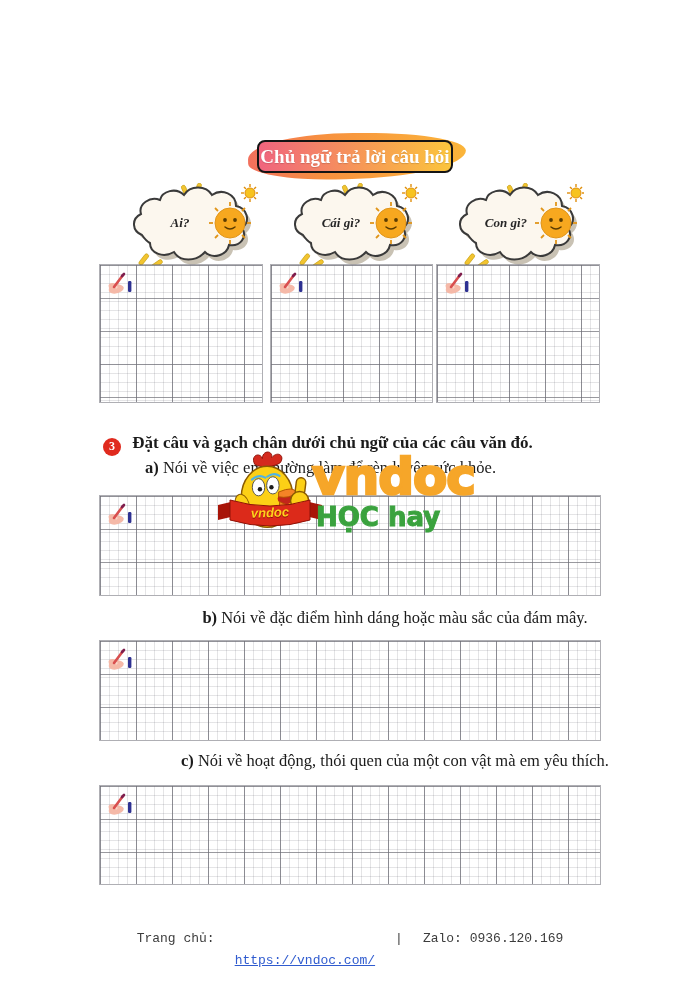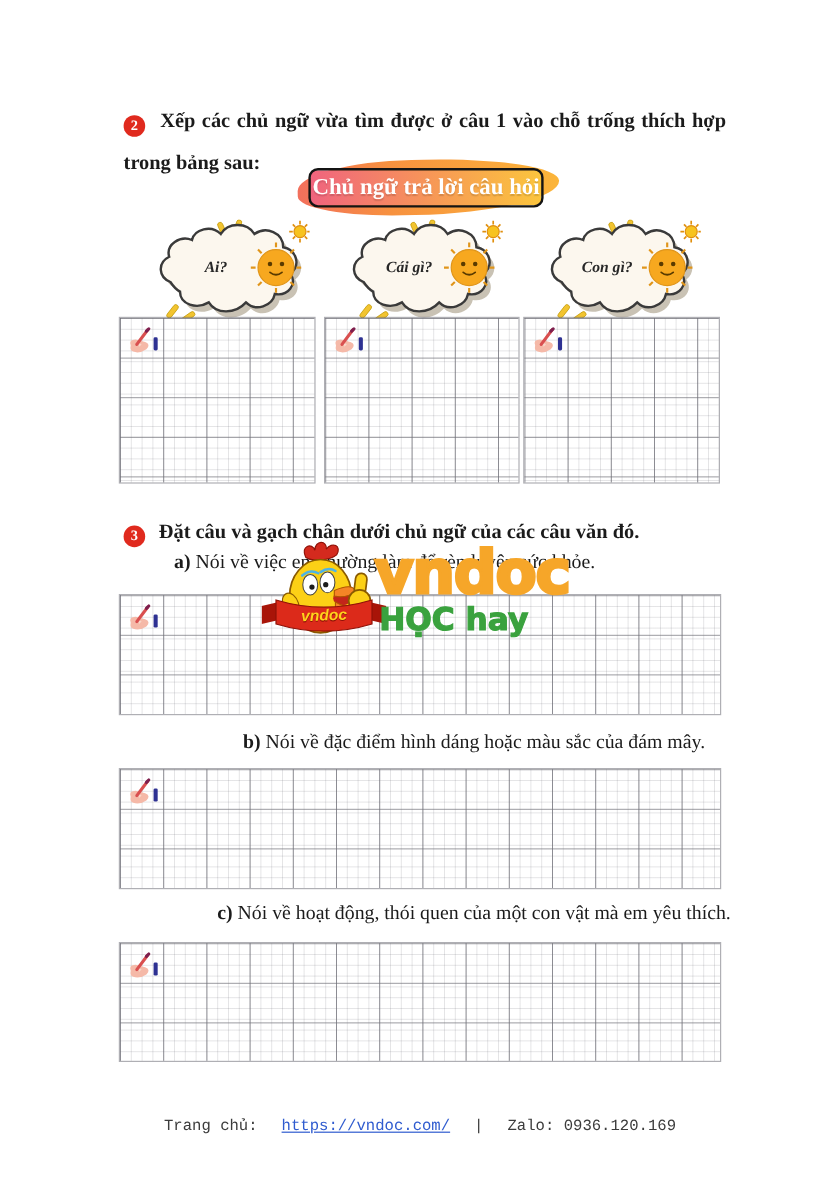--- a/index.html
+++ b/index.html
@@ -93,31 +93,27 @@
   }
   .tag-green { color:#3aa23e; -webkit-text-stroke:1px #3aa23e; }
   .tag-red   { color:#e8380d; -webkit-text-stroke:1px #e8380d; }
   
   .footer {
     position:absolute; left:0; top:931px; width:700px;
     display:flex; justify-content:center; gap:20px;
     font-family:"Liberation Mono","DejaVu Sans Mono",monospace;
     font-size:13px; color:#3c3c3c;
   }
-  .footer a { color:#2f5bcf; text-decoration:underline; }
+  .footer a { color:#2f5bcf; text-decoration:underline;margin-top:22px; }
 </style>
 </head>
 <body>
 
 <div id="page">
 
-  <div class="heading q2-heading">
-    <span class="num-badge">2</span>
-    <span>Xếp các chủ ngữ vừa tìm được ở câu 1 vào chỗ trống thích hợp trong bảng sau:</span>
-  </div>
 
   <div class="banner-blob"></div>
   <div class="banner-btn">Chủ ngữ trả lời câu hỏi</div>
 
   <div class="cloud cloud-1">
     <span>
   <svg width="132" height="90" viewBox="0 0 132 90" xmlns="http://www.w3.org/2000/svg">
 
     <g fill="#f2c430" stroke="#c29a08" stroke-width="0.6">
       <rect x="57" y="2" width="4.2" height="13" rx="2" transform="rotate(-24 59 8)"></rect>

